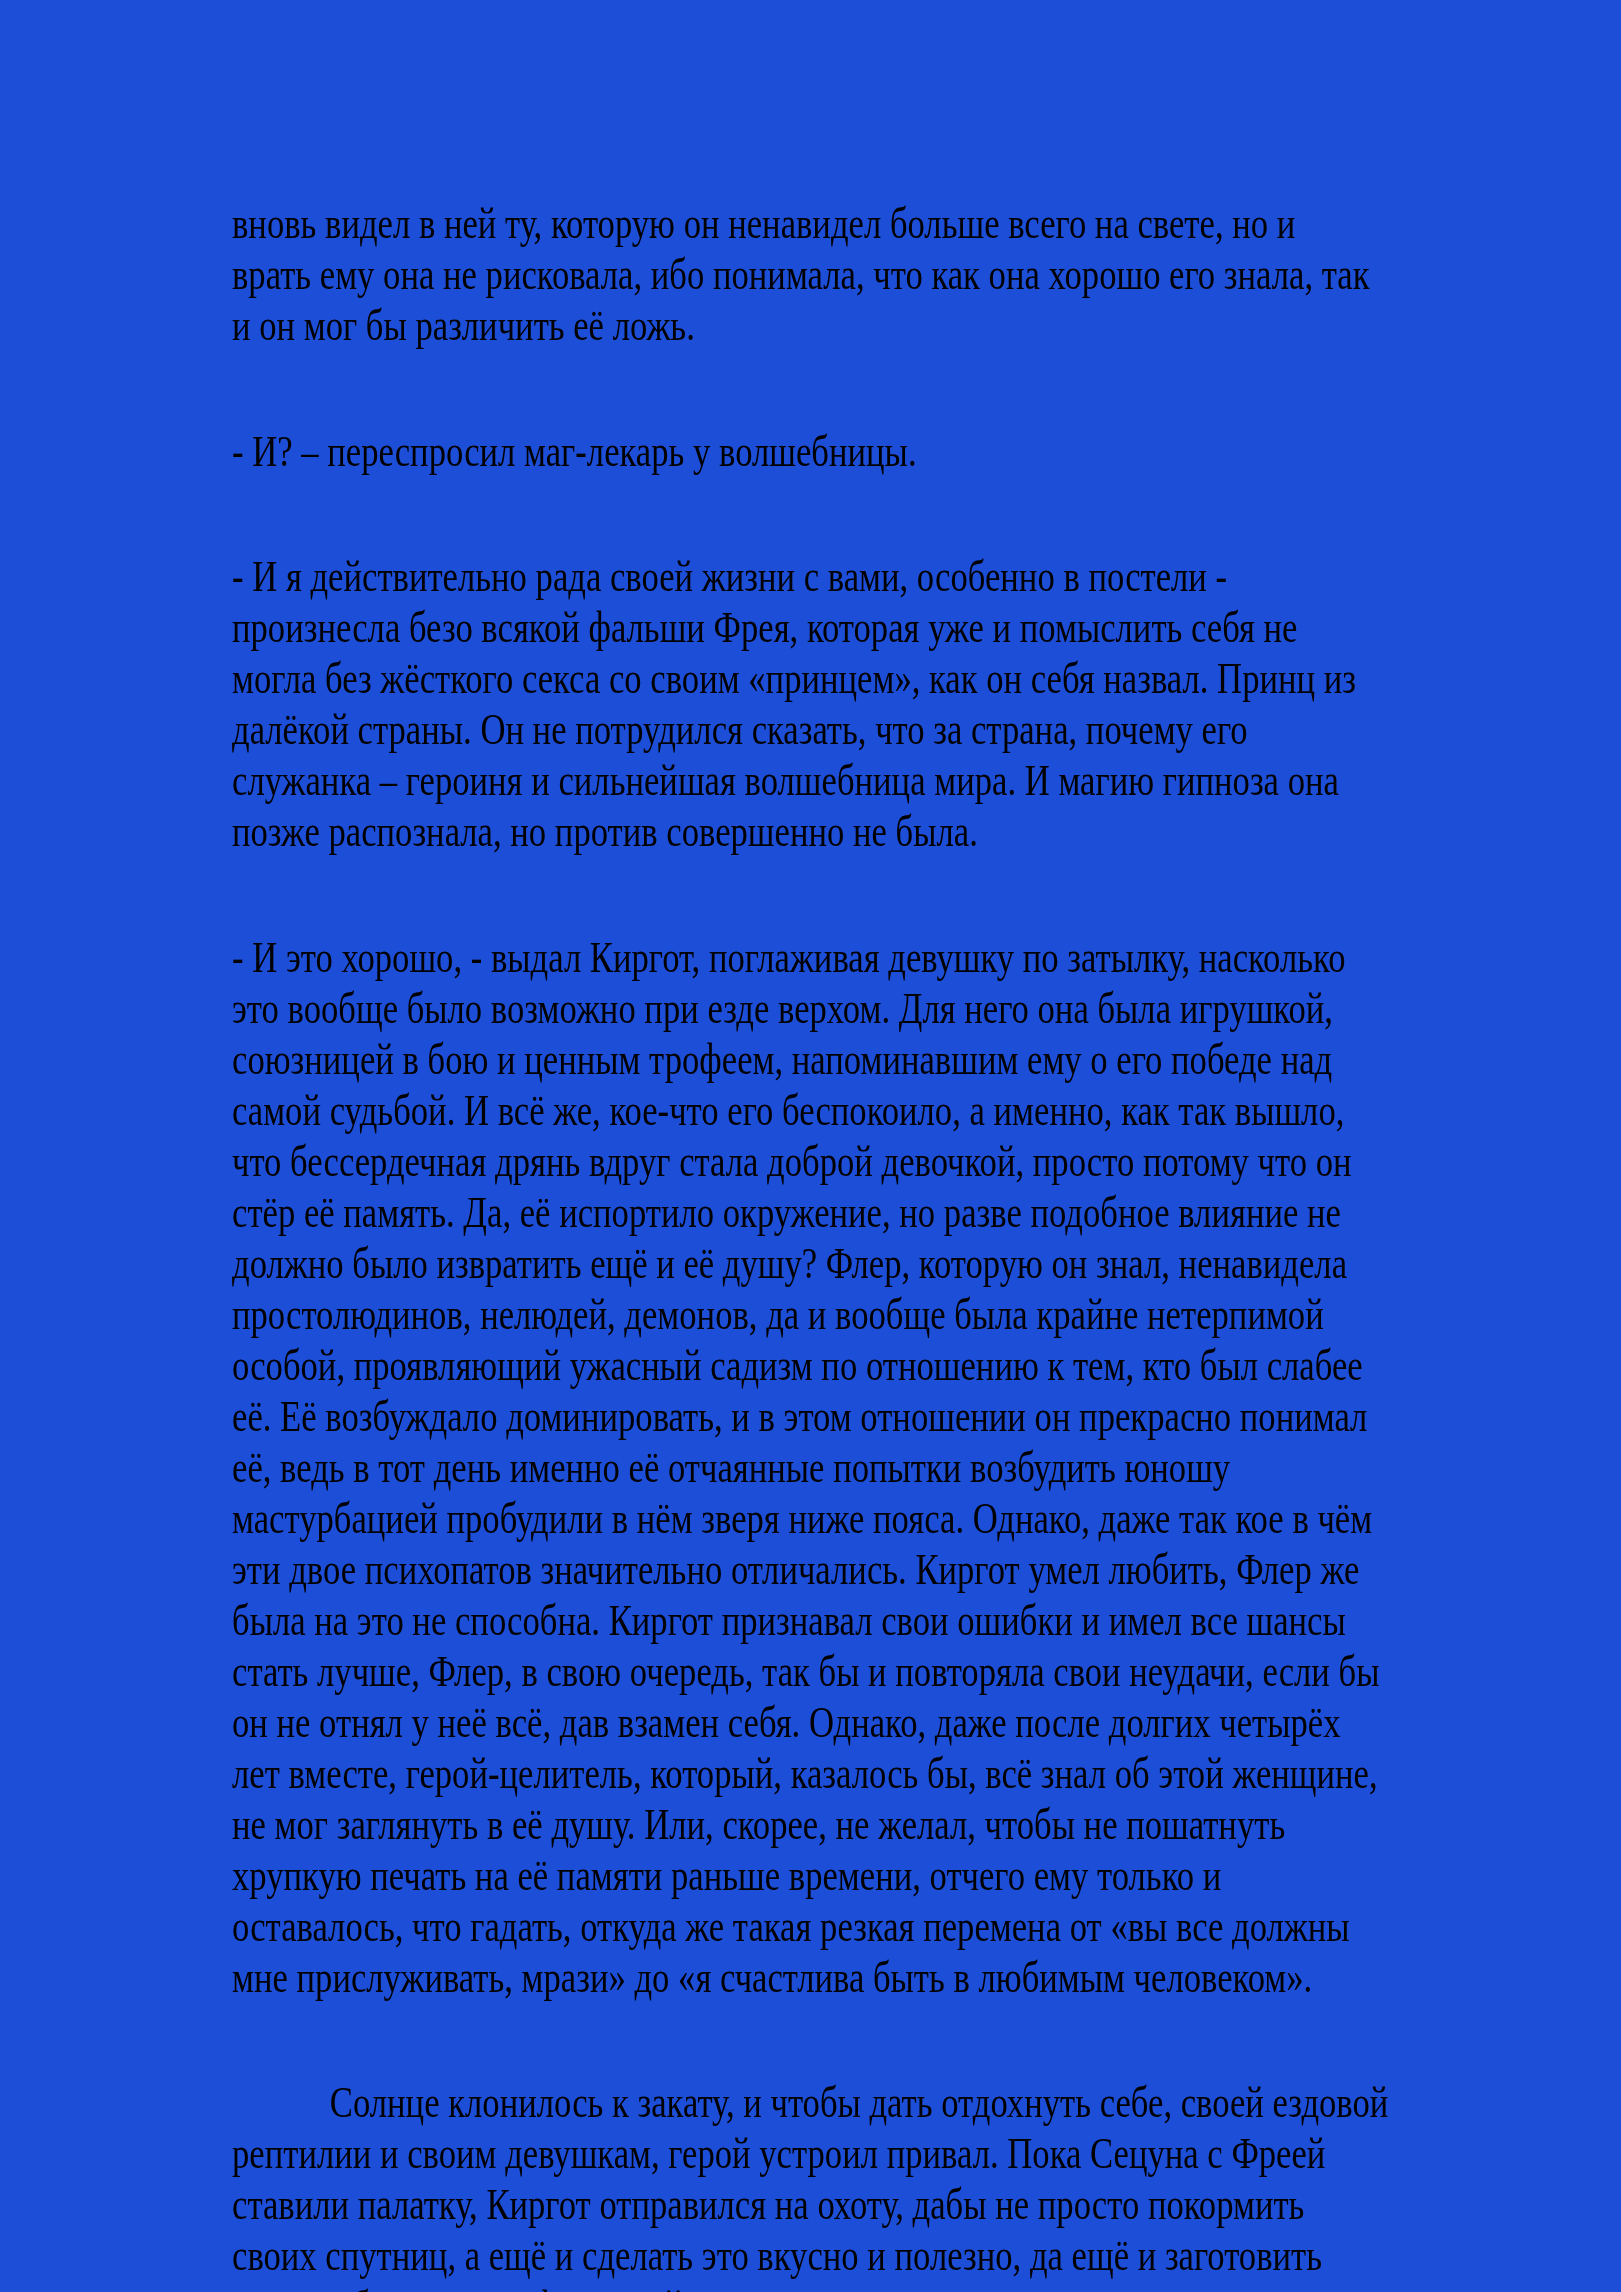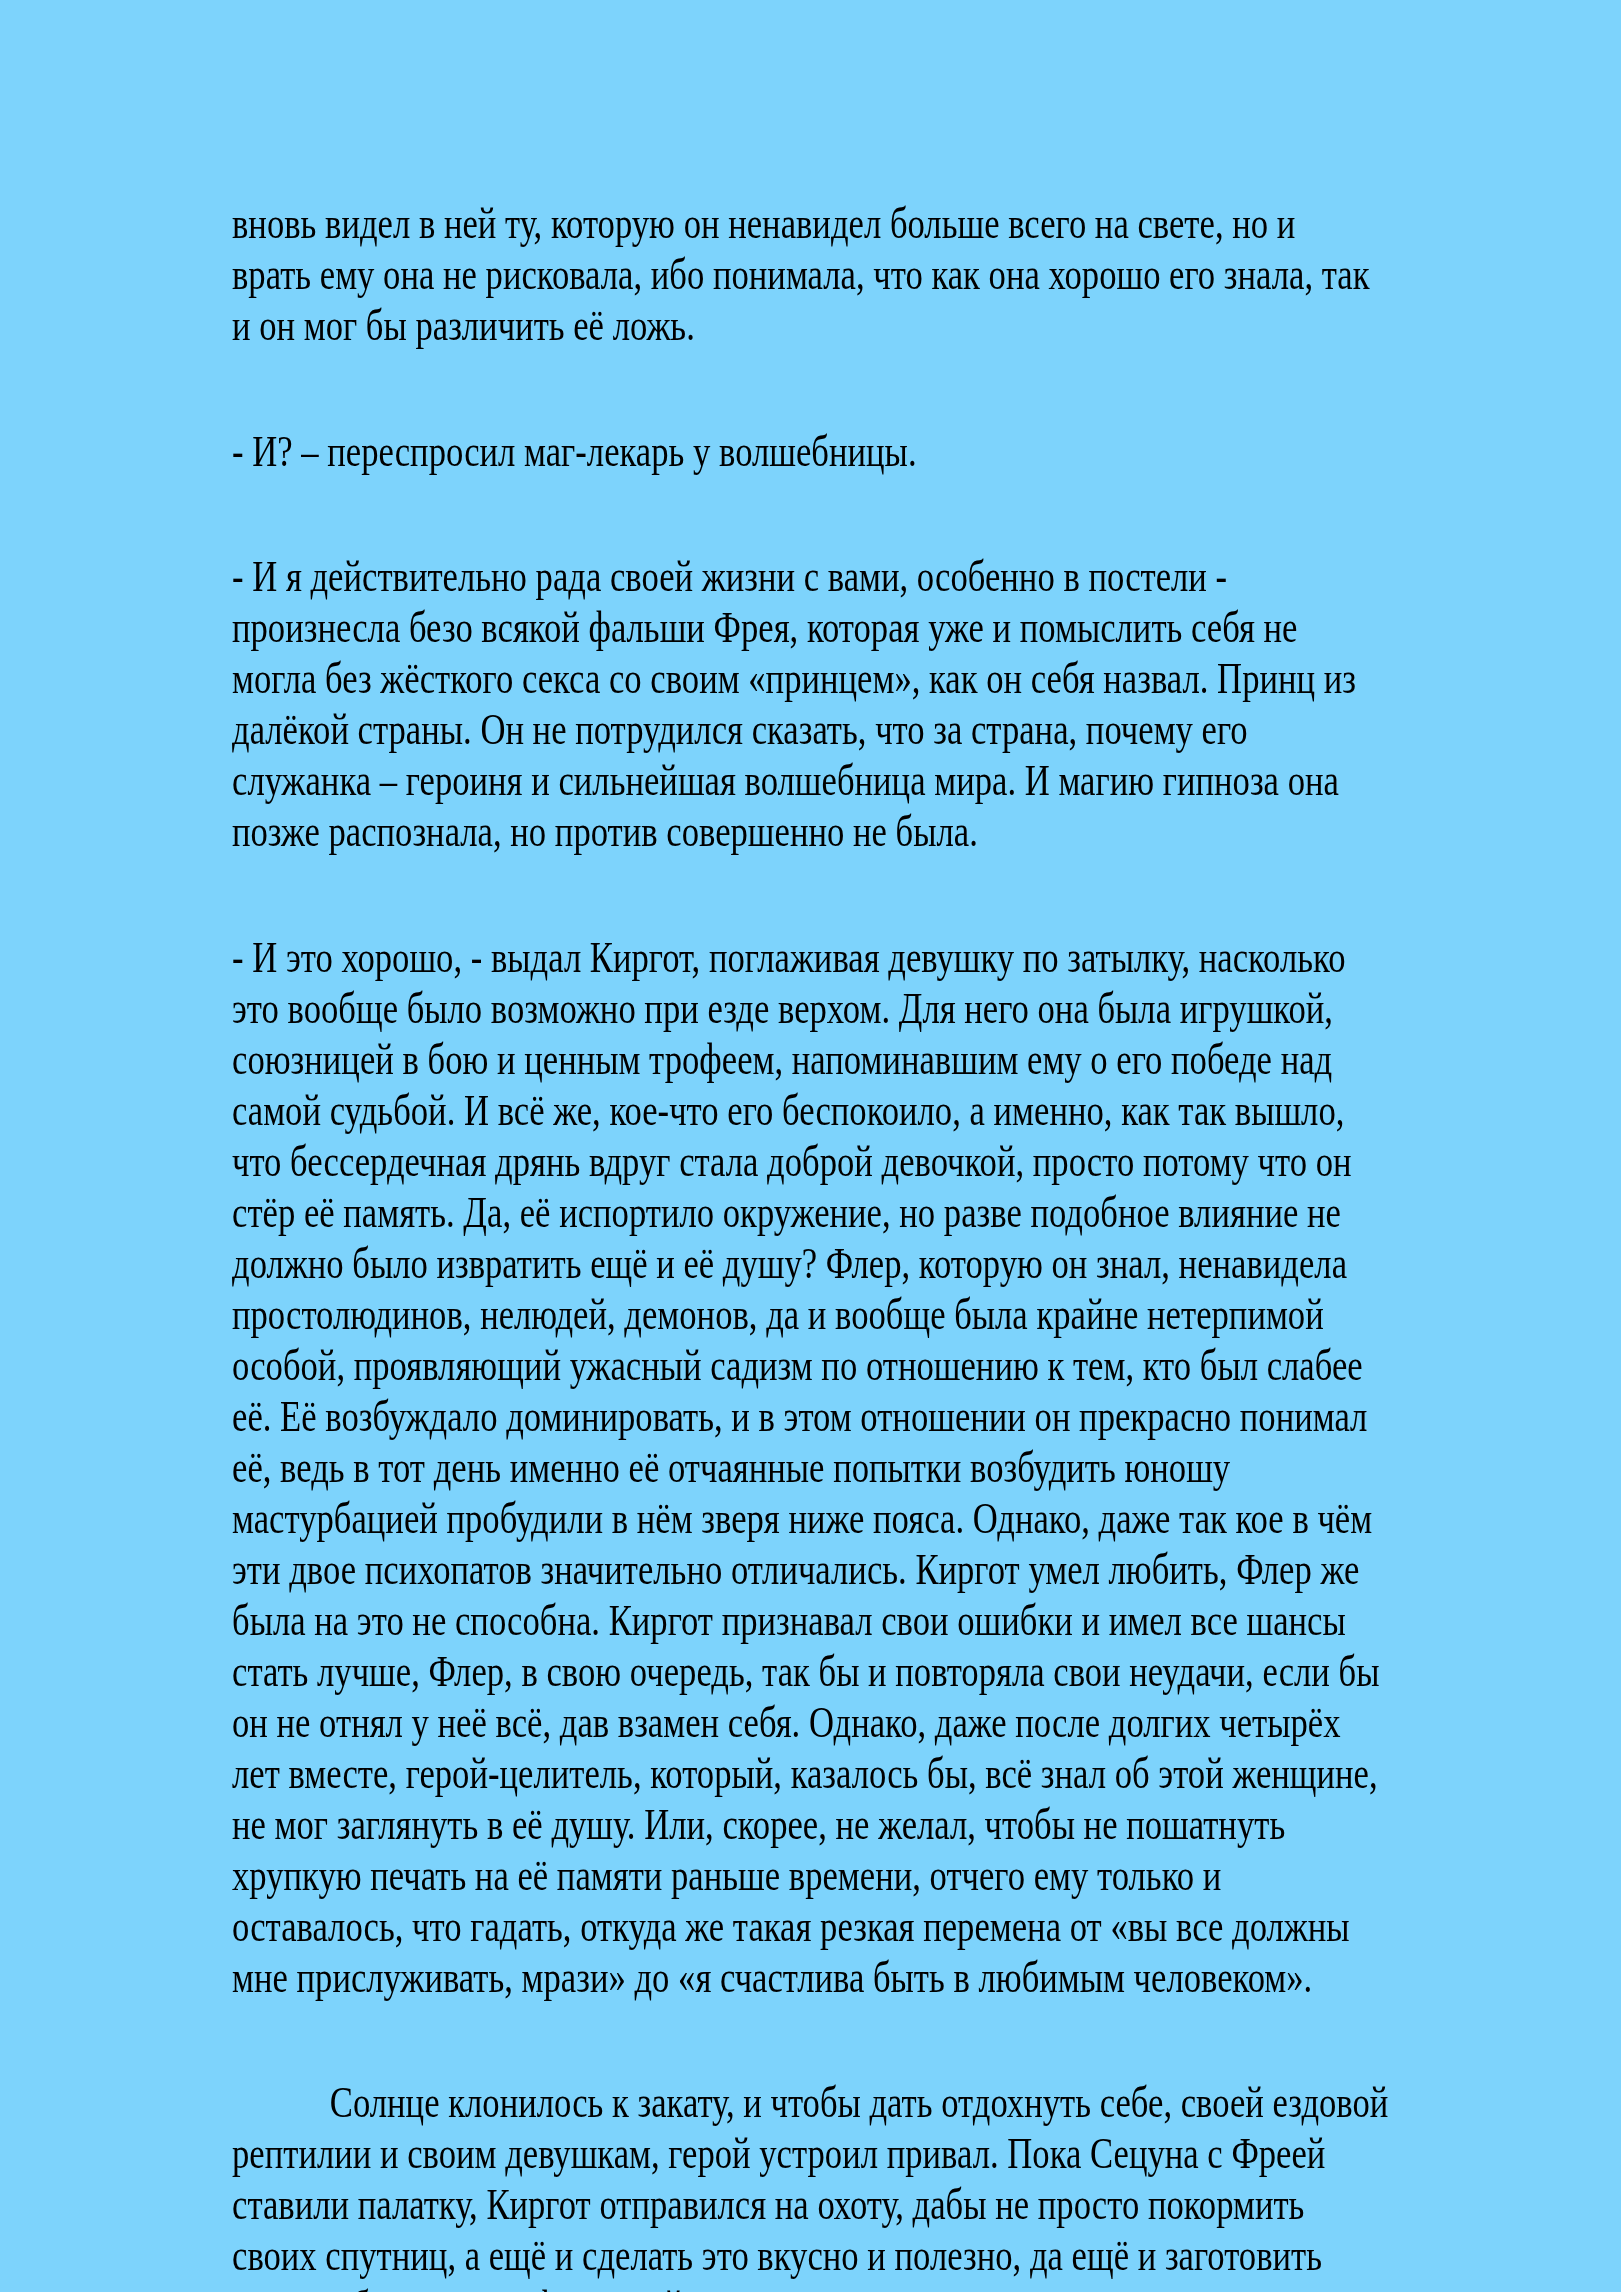--- a/index.html
+++ b/index.html
@@ -11,21 +11,21 @@
     width: 1621px;
     height: 2293px;
     position: relative;
     overflow: hidden;
   }
   .page {
     position: absolute;
     left: 0; top: 0;
     width: 1621px;
     height: 2293px;
-    background: #7dd3fc;
+    background: #1d4ed8;
   }
   .text-column {
     position: absolute;
     left: 232px;
     top: 147px;
     width: 1862px;              
     transform: scaleX(0.77);    
     transform-origin: 0 0;
     font-family: "Liberation Serif", "DejaVu Serif", serif;
     font-size: 45px;

